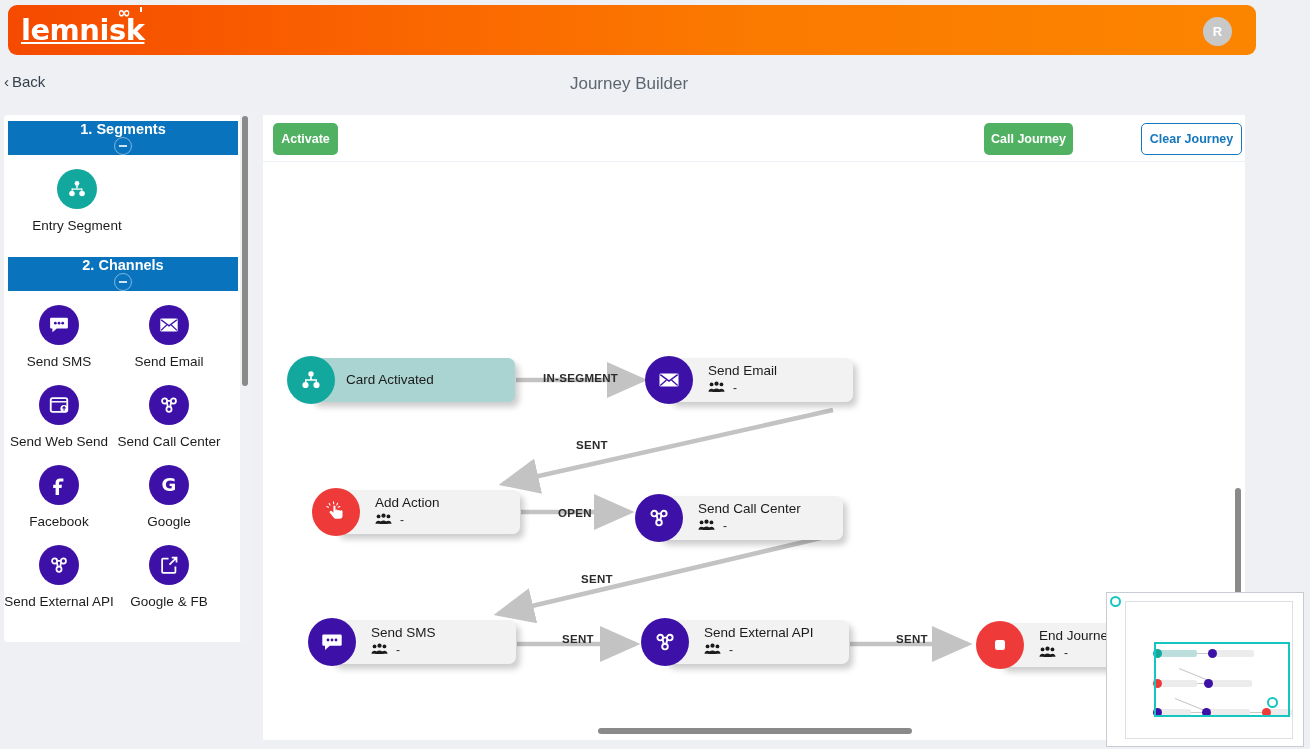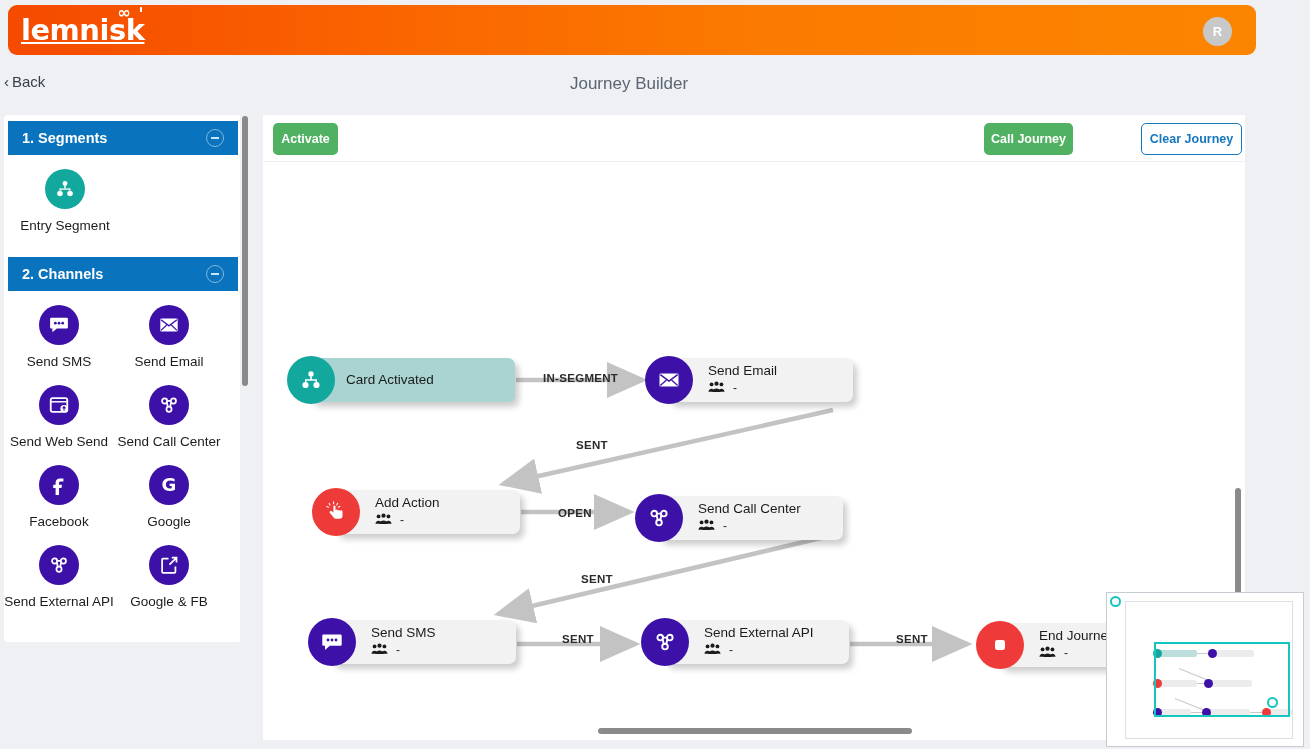--- a/index.html
+++ b/index.html
@@ -72,37 +72,38 @@
     background: #ffffff;
     border-radius: 4px;
     overflow: hidden;
   }
   .side-section-head {
     margin: 4px 4px 0 4px;
     height: 34px; border-radius: 0;
     background: #0a73bd;
     display: flex; align-items: center; justify-content: space-between;
     padding: 0 14px 0 14px;
+    flex-direction: column;
   }
   .side-section-head:first-child { margin-top: 6px; }
   .side-section-head .ttl {
     color: #ffffff; font-size: 14.5px; font-weight: 700;
   }
   .collapse-ico {
     width: 18px; height: 18px; border-radius: 50%;
     border: 1.5px solid #7db7dd;
     display: flex; align-items: center; justify-content: center;
   }
   .collapse-ico i { display: block; width: 8px; height: 1.6px; background: #cfe4f3; }
 
   .side-grid {
     display: flex; flex-wrap: wrap;
     padding: 14px 0 4px 0;
   }
-  .side-grid.one { justify-content: flex-start; padding-left: 0; }
+  .side-grid.one { justify-content: flex-start; padding-left: 12px; }
   .side-item {
     width: 110px;
     display: flex; flex-direction: column; align-items: center;
     margin-bottom: 16px;
   }
   .side-item.single { margin-left: 6px; }
   .icon-circle {
     width: 40px; height: 40px; border-radius: 50%;
     display: flex; align-items: center; justify-content: center;
     margin-bottom: 9px;

